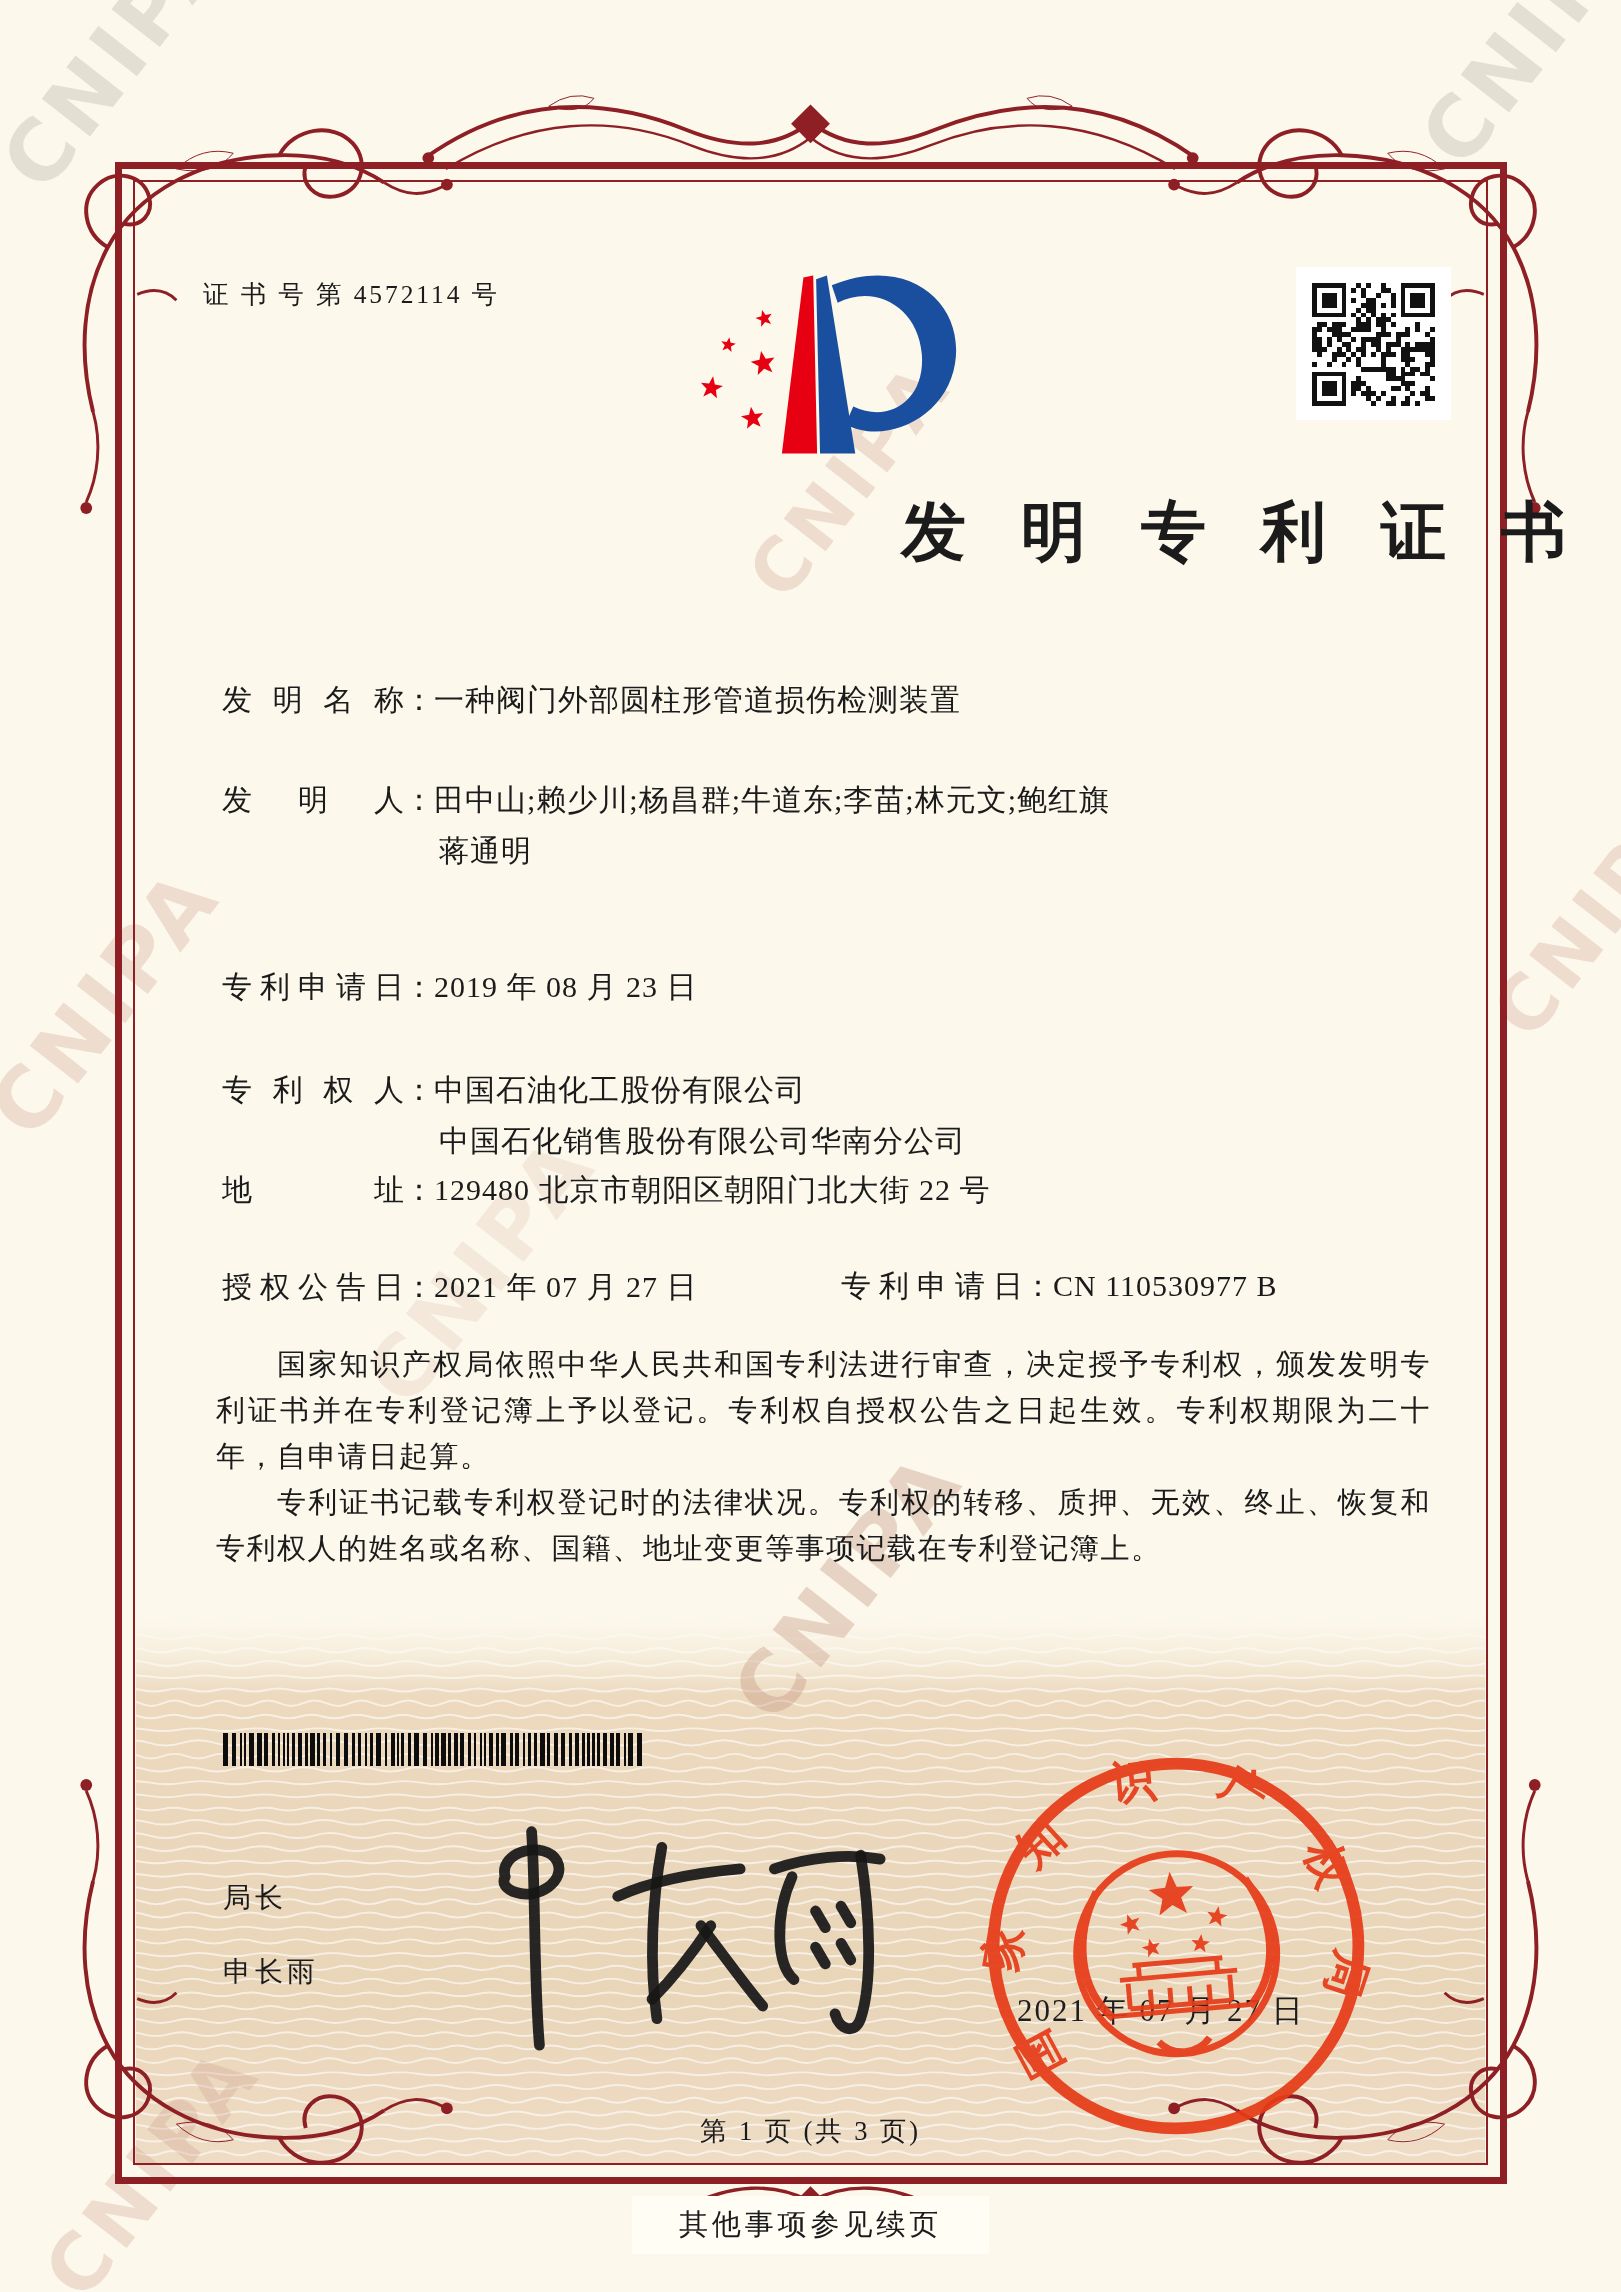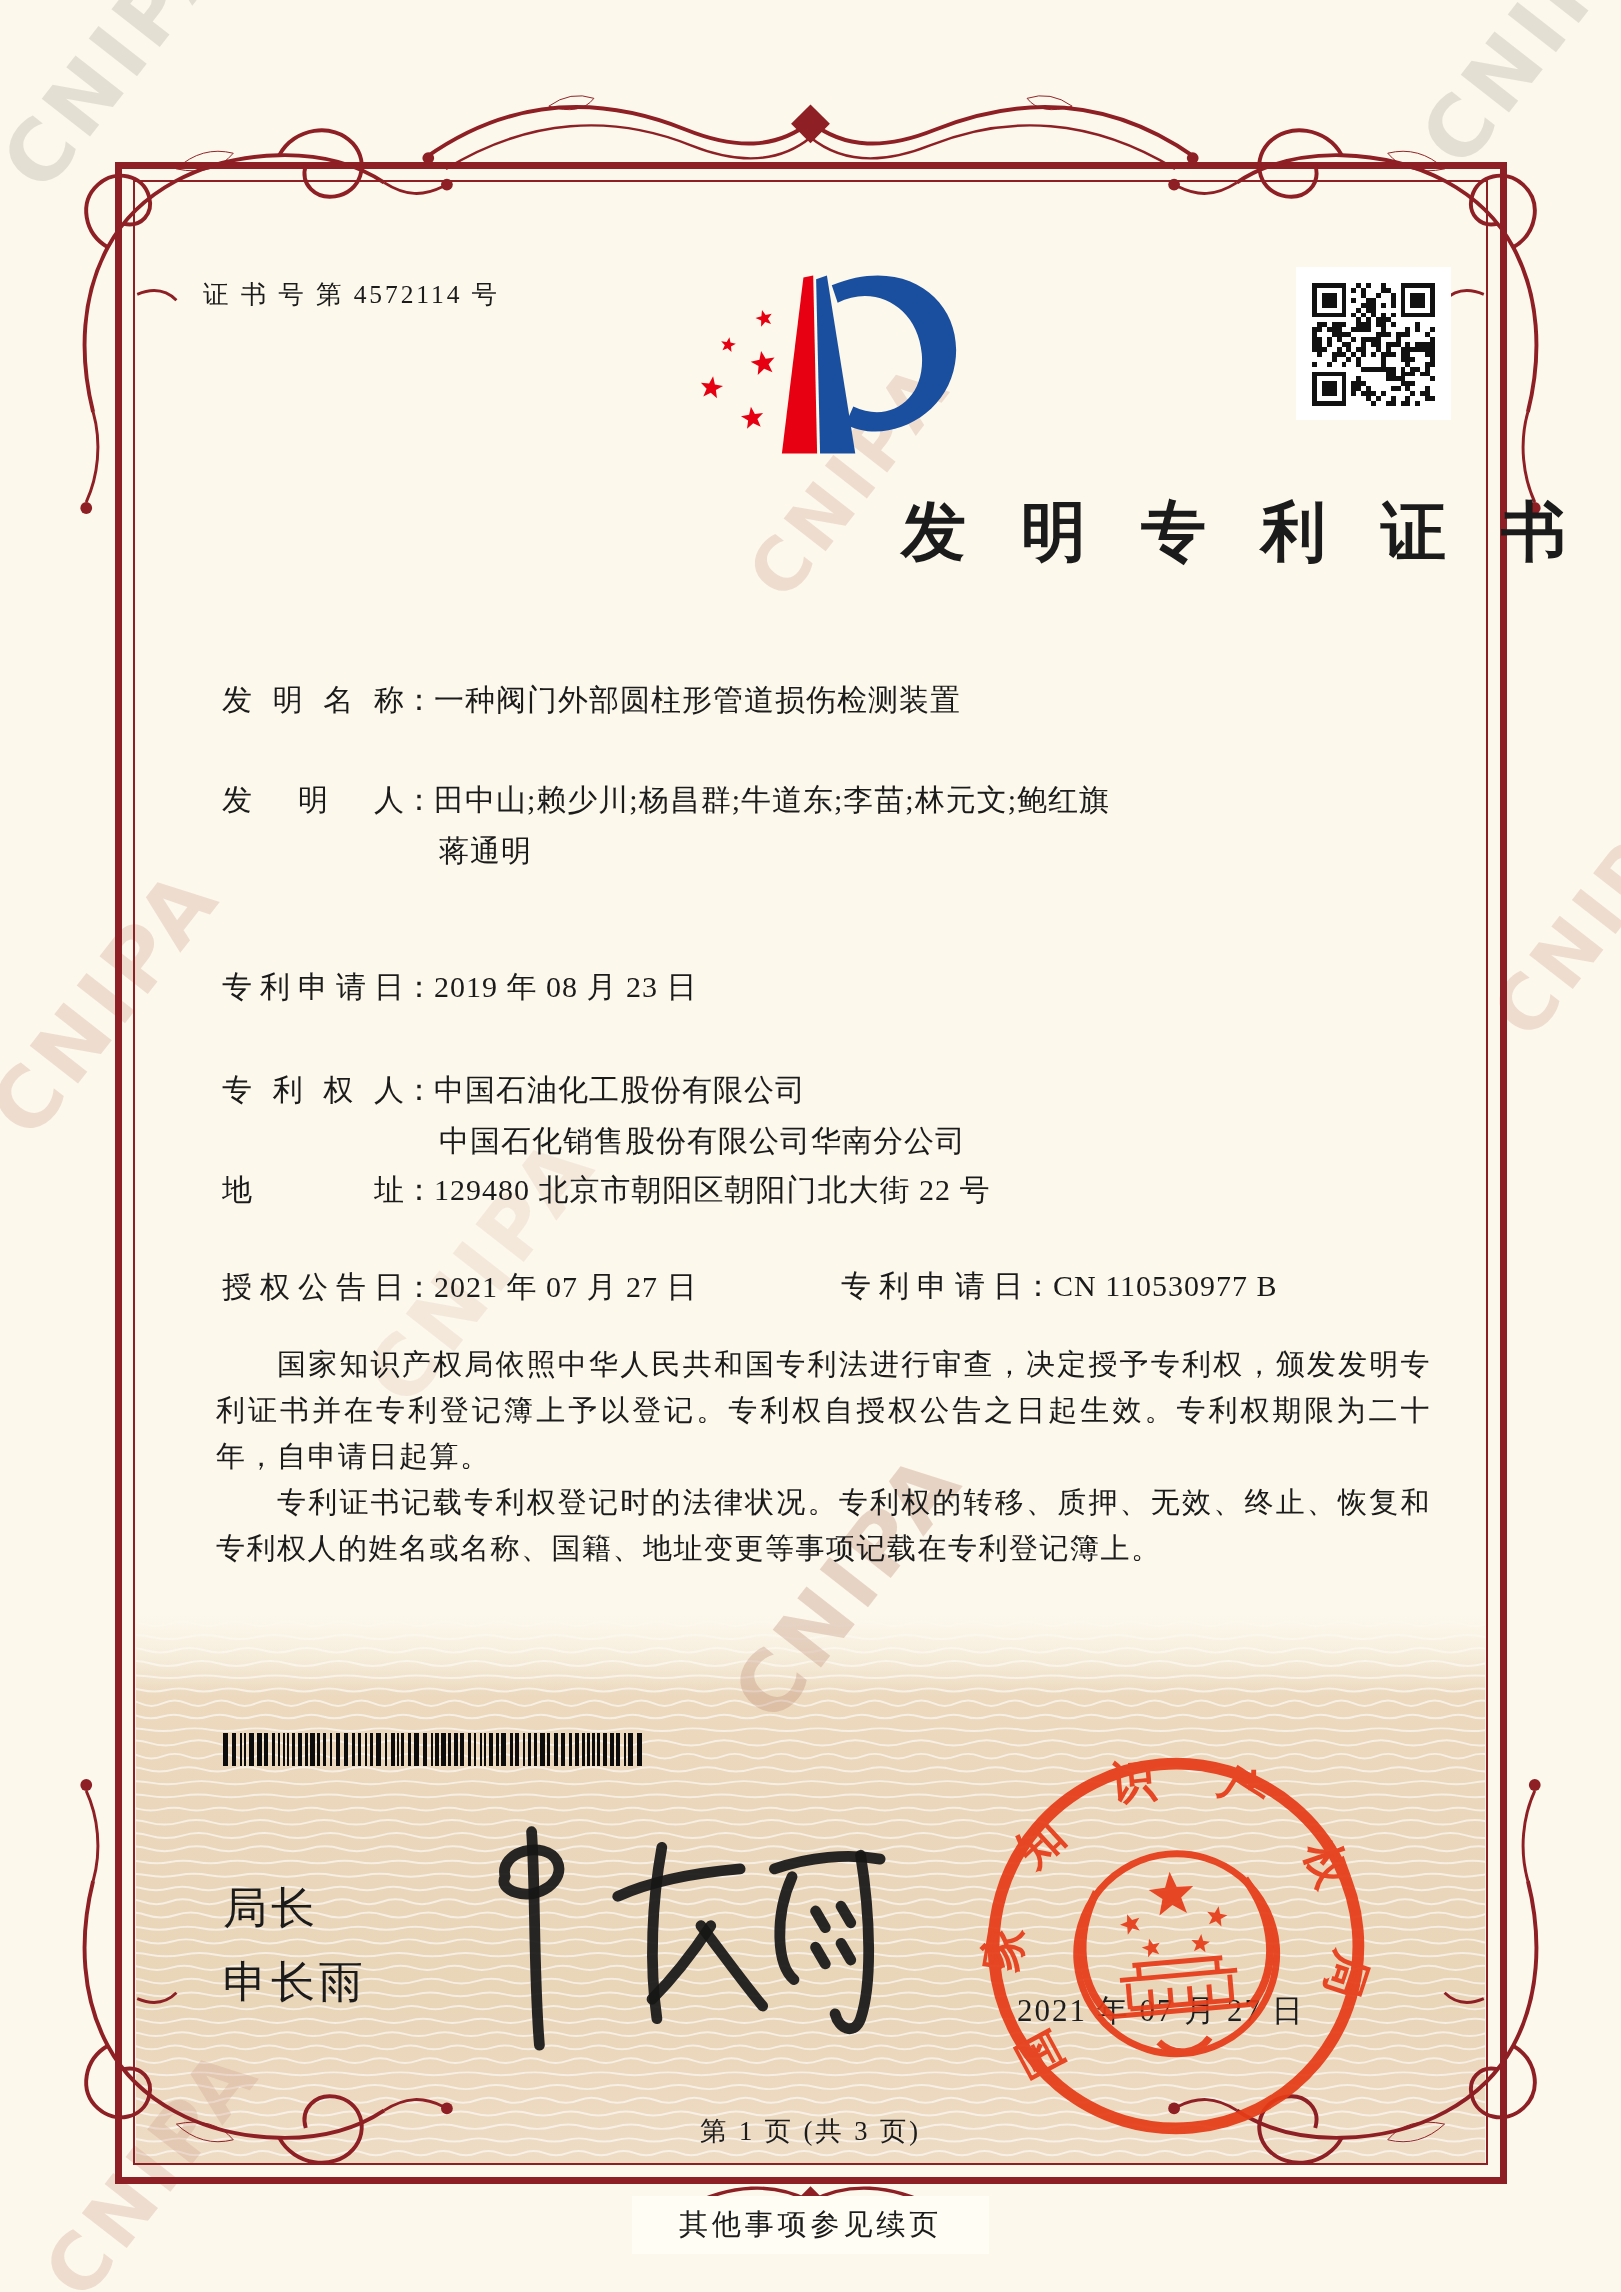--- a/index.html
+++ b/index.html
@@ -40,21 +40,21 @@
   .flabel{display:inline-block;width:182px;text-align:justify;text-align-last:justify;vertical-align:top;}
   .fcolon{display:inline-block;vertical-align:top;}
   .fval{display:inline-block;vertical-align:top;letter-spacing:1px;}
   .fval2{position:absolute;font-size:30px;letter-spacing:1px;}
 
   .bodytext{left:216px;top:1341px;width:1215px;font-size:29px;line-height:46px;letter-spacing:1.5px;text-align:justify;}
   .bodytext p{margin:0;text-indent:61px;}
 
   .barcode{left:223px;top:1733px;width:427px;height:33px;font-size:0;}
 
-  .director{font-size:44px;letter-spacing:3.9px;font-family:Liberation Mono, monospace;}
+  .director{font-size:28px;letter-spacing:3.9px;font-family:Liberation Mono, monospace;}
   .sig{left:461px;top:1818px;}
   .sig path{stroke:#161616;stroke-width:11;stroke-linecap:round;stroke-linejoin:round;fill:none;opacity:.92;}
 
   .seal-date{left:1017px;top:1990px;font-size:31px;letter-spacing:2px;color:#1d1d1d;}
   .seal{left:975px;top:1745px;opacity:.93;}
   .seal .red{stroke:#e63c18;fill:none;}
   .seal text{fill:#e63c18;font-family:"Liberation Serif","DejaVu Serif",serif;font-weight:700;}
 
   .page-no{left:0;top:2113px;width:100%;text-align:center;font-size:26.5px;letter-spacing:2.9px;}
   .note{left:0;top:2196px;width:100%;text-align:center;font-size:29px;letter-spacing:3.9px;}

